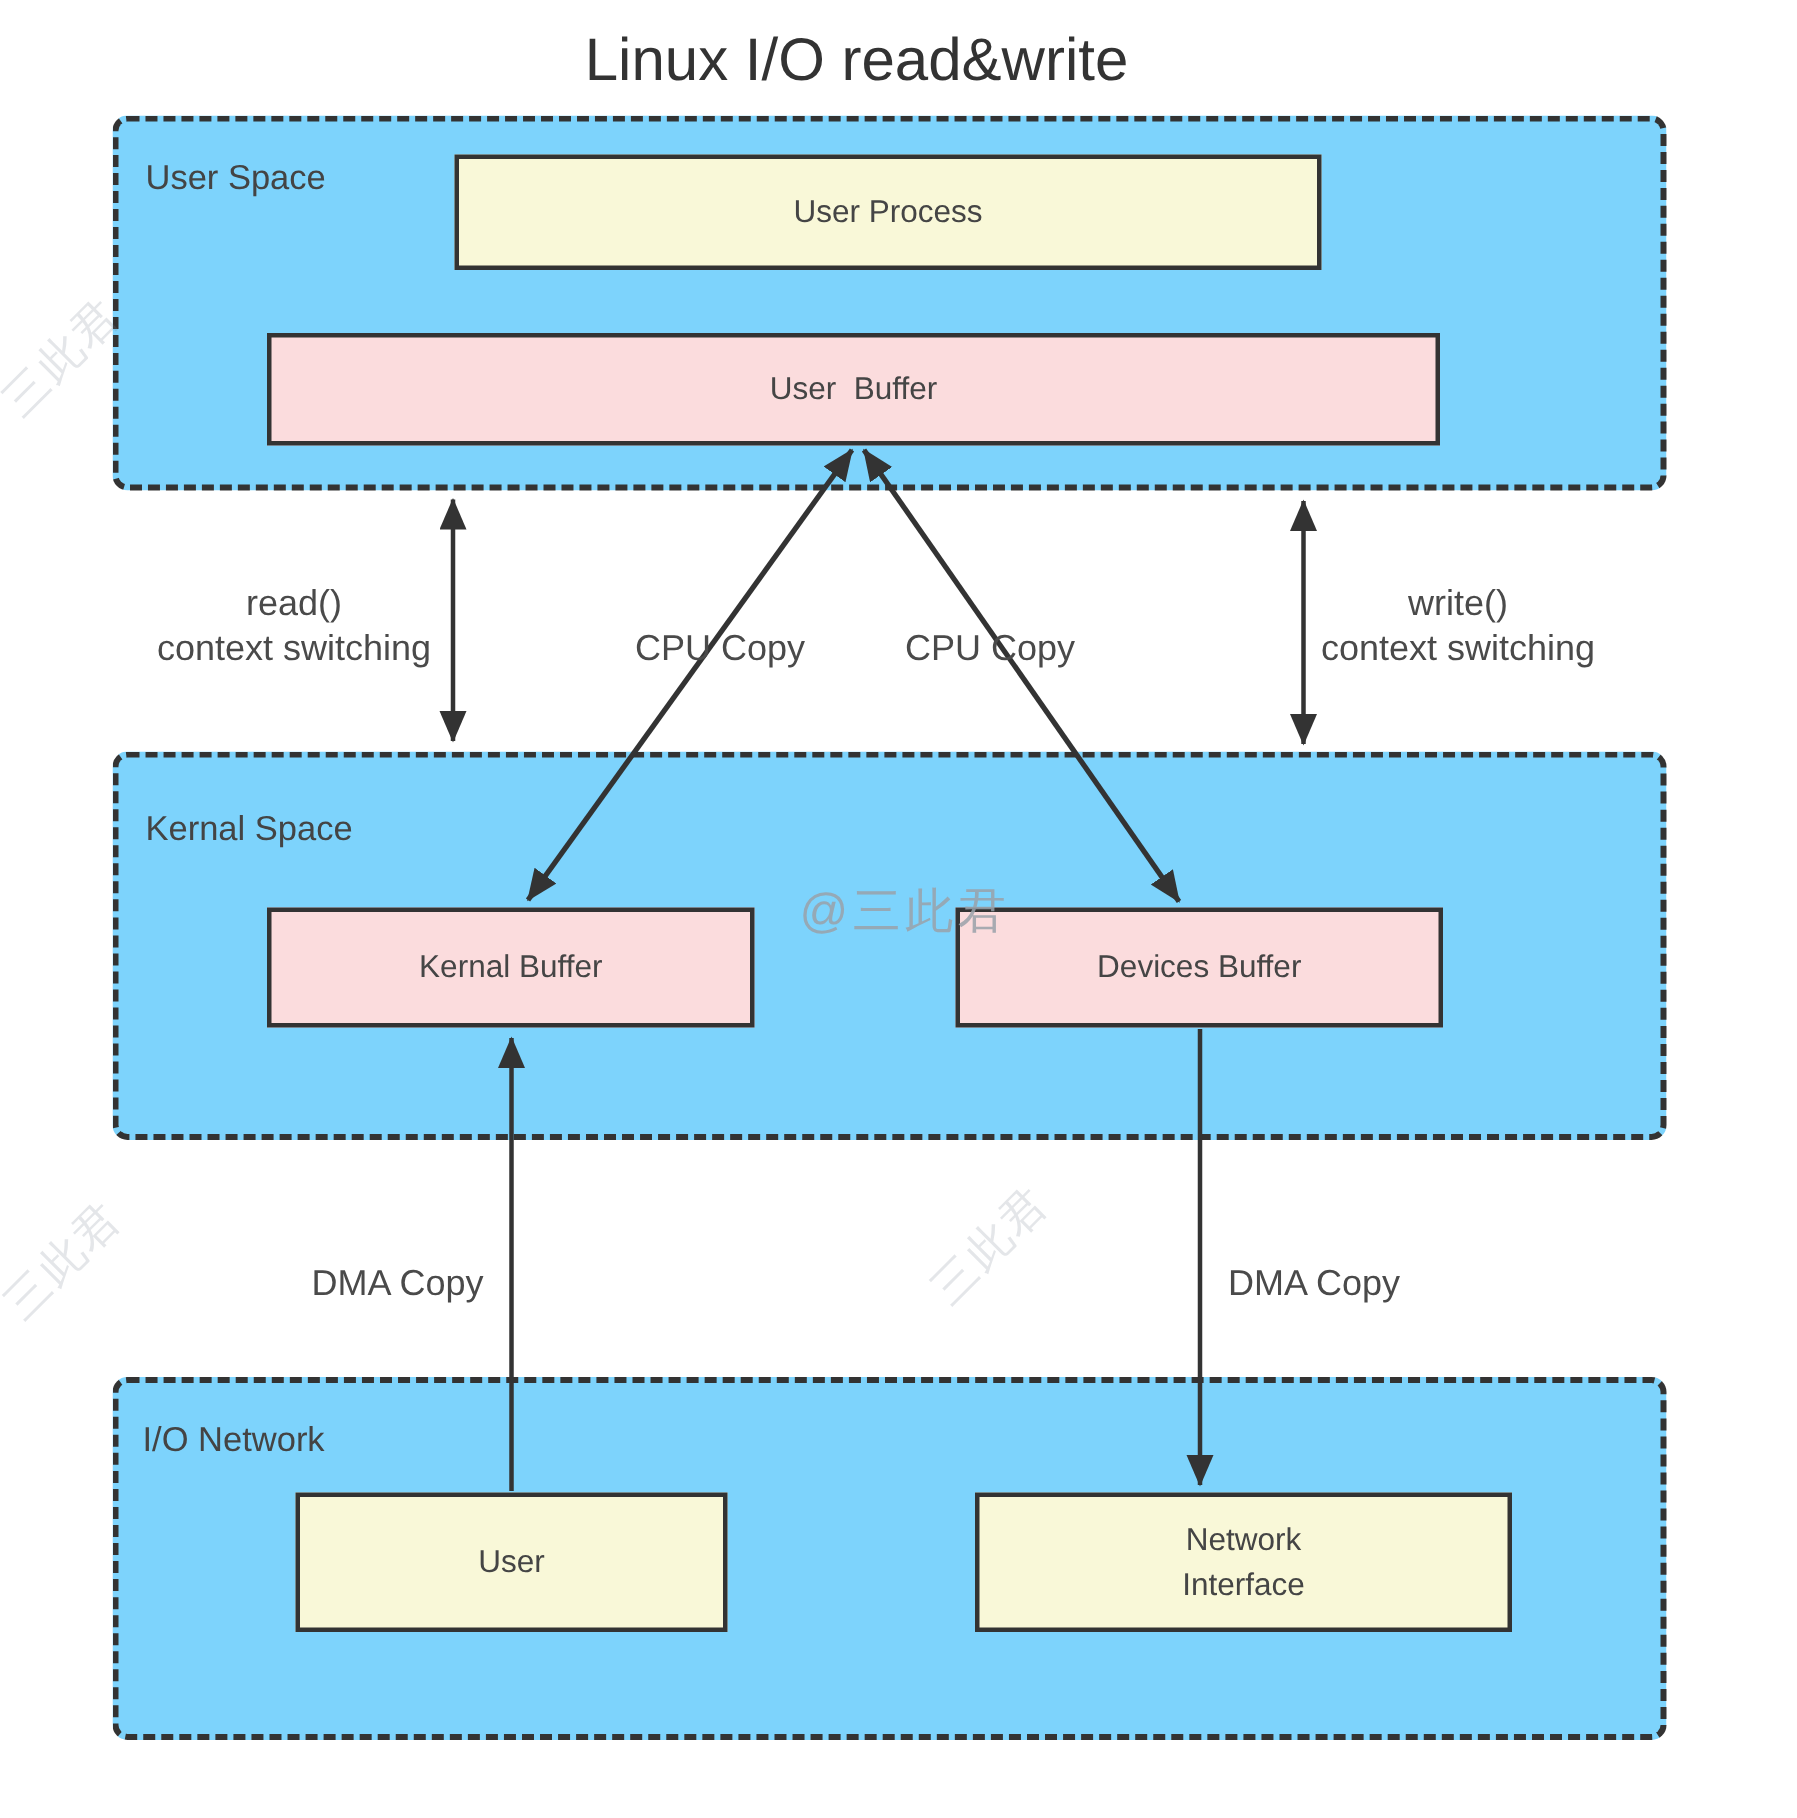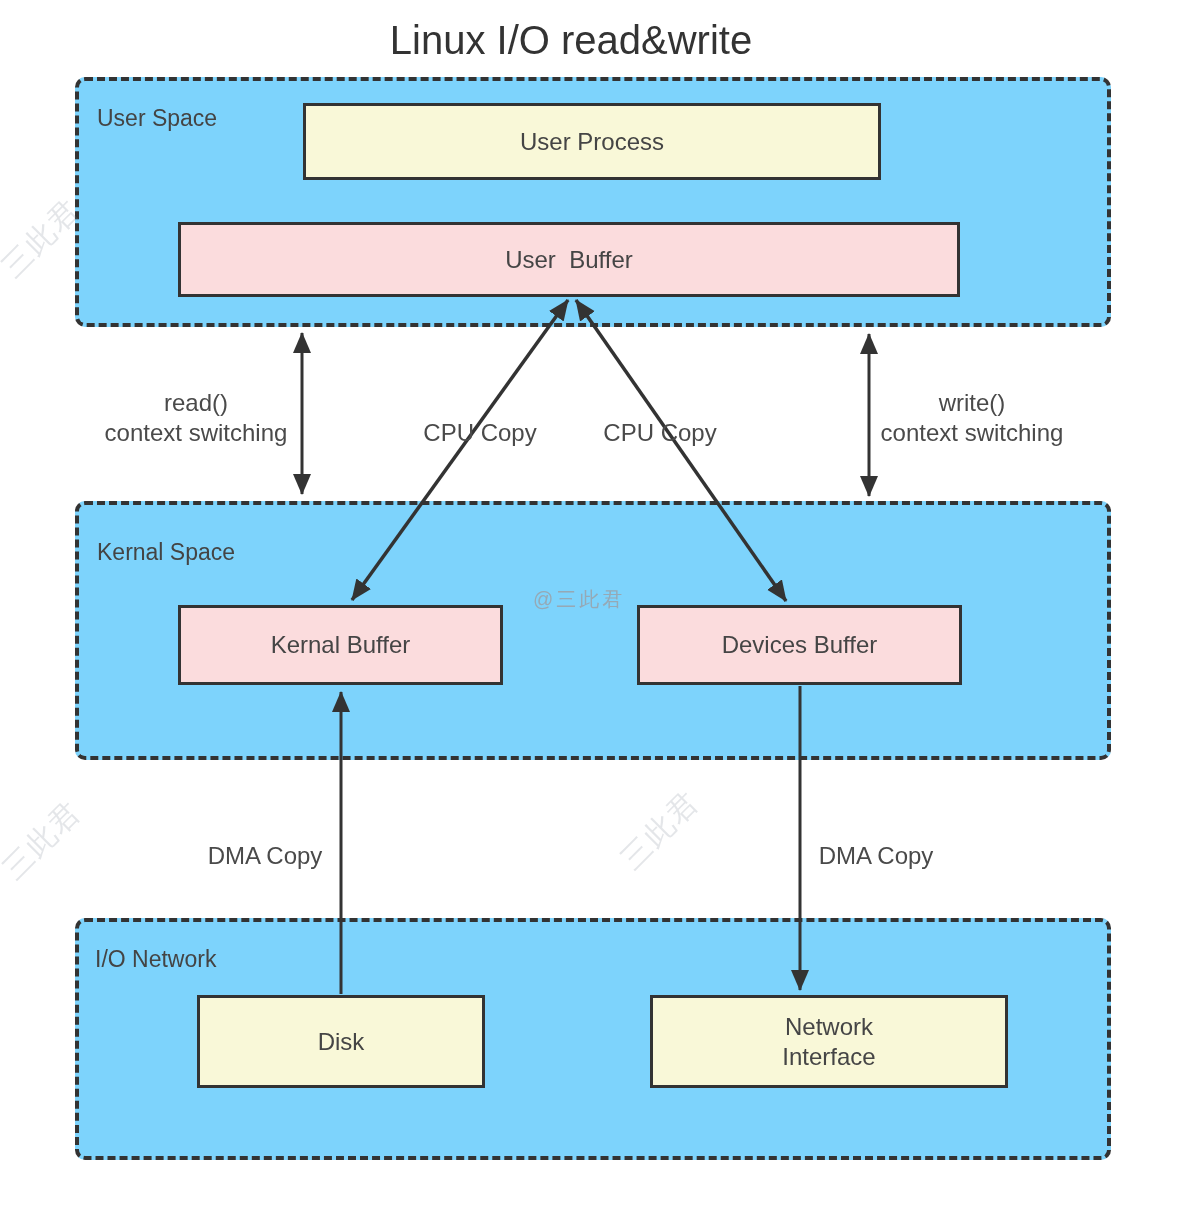--- a/index.html
+++ b/index.html
@@ -14,31 +14,31 @@
   .container{
     position:absolute;box-sizing:border-box;background:#7dd3fc;
     border:4px dashed #333;border-radius:10px;
   }
   .container-label{
     position:absolute;font-size:23px;color:#444;white-space:nowrap;
   }
   .node{
     position:absolute;box-sizing:border-box;border:3px solid #333;
     display:flex;align-items:center;justify-content:center;flex-direction:column;
-    font-size:24px;color:#454545;text-align:center;line-height:30px;white-space:pre;
+    font-size:21px;color:#454545;text-align:center;line-height:30px;white-space:pre;
   }
   .node.yellow{background:#f9f8d8;}
   .node.pink{background:#fbdcdd;}
   .edge-label{
     position:absolute;transform:translateX(-50%);font-size:24px;color:#4a4a4a;
     text-align:center;line-height:30px;white-space:nowrap;
   }
   svg.arrows{position:absolute;left:0;top:0;pointer-events:none;}
   .wm-center{
-    position:absolute;left:533px;top:586px;font-size:20px;letter-spacing:3px;
+    position:absolute;left:533px;top:586px;font-size:32px;letter-spacing:3px;
     color:#9aa2aa;opacity:.85;white-space:nowrap;
   }
   .wm-faint{
     position:absolute;width:130px;height:40px;text-align:center;
     font-size:30px;letter-spacing:2px;color:rgba(120,132,144,0.20);
     transform:rotate(-45deg);white-space:nowrap;
   }
 </style>
 </head>
 <body>
@@ -69,21 +69,21 @@
 
   <div class="node pink" style="left:178px;top:605px;width:325px;height:80px;">
     <span>Kernal Buffer</span>
   </div>
 
   <div class="node pink" style="left:637px;top:605px;width:325px;height:80px;">
     <span>Devices Buffer</span>
   </div>
 
   <div class="node yellow" style="left:197px;top:995px;width:288px;height:93px;">
-    <span>Disk</span>
+    <span>User</span>
   </div>
 
   <div class="node yellow" style="left:650px;top:995px;width:358px;height:93px;">
     <span>Network</span>
     <span>Interface</span>
   </div>
 
   <svg class="arrows" width="1198" height="1212" viewBox="0 0 1198 1212">
     <defs>
       <marker id="ah" markerUnits="userSpaceOnUse" markerWidth="24" markerHeight="20" refX="20" refY="9" orient="auto-start-reverse">

